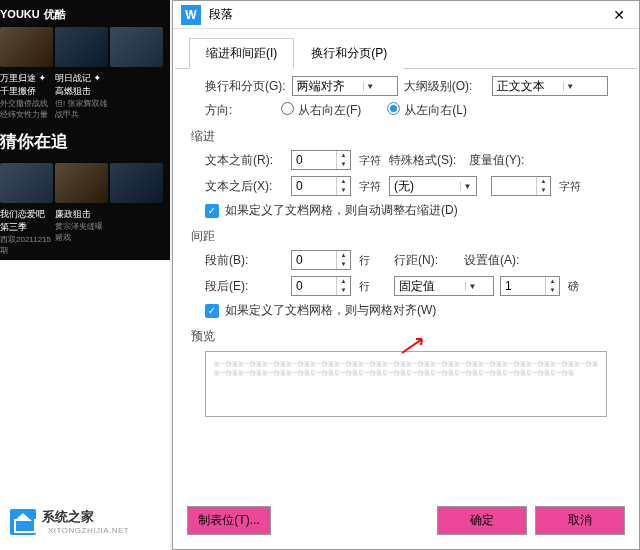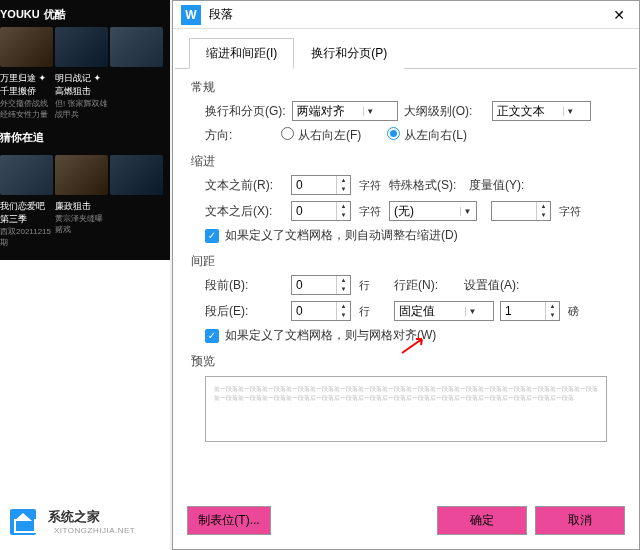--- a/index.html
+++ b/index.html
@@ -8,23 +8,23 @@
 .bg-panel { position: absolute; left: 0; top: 0; width: 170px; height: 550px; background: #0a0a0a; }
 .bg-panel .youku { color: #1ec8ff; font-size: 14px; font-weight: bold; padding: 5px 0 0 0; }
 .bg-panel .youku span { color: #fff; font-size: 11px; }
 .bg-panel .thumbs { display: flex; gap: 2px; padding: 5px 0; }
 .bg-panel .thumb { width: 53px; height: 40px; background: linear-gradient(135deg,#3a4a5a,#1a2a3a); border-radius: 2px; position: relative; }
 .bg-panel .thumb.t1 { background: linear-gradient(135deg,#5a4a3a,#2a1a0a); }
 .bg-panel .thumb.t2 { background: linear-gradient(135deg,#2a3a4a,#0a1a2a); }
 .bg-panel .titles { display: flex; gap: 2px; }
 .bg-panel .tit { width: 53px; font-size: 9px; color: #fff; overflow: hidden; }
 .bg-panel .sub { font-size: 8px; color: #888; }
-.bg-panel .section { color: #fff; font-size: 11px; font-weight: bold; padding: 10px 0 5px 0; }
+.bg-panel .section { color: #fff; font-size: 17px; font-weight: bold; padding: 10px 0 5px 0; }
 .bg-white { position: absolute; left: 0; top: 260px; width: 170px; height: 290px; background: #fff; }
-.brand { position: absolute; left: 10px; bottom: 15px; display: flex; align-items: center; gap: 12px; }
+.brand { position: absolute; left: 10px; bottom: 15px; display: flex; align-items: center; gap: 6px; }
 .brand-icon { width: 26px; height: 26px; background: #2196f3; border-radius: 2px; position: relative; }
 .brand-icon::before { content: ""; position: absolute; left: 4px; top: 10px; width: 18px; height: 12px; border: 2px solid #fff; border-top: none; }
 .brand-icon::after { content: ""; position: absolute; left: 4px; top: 4px; width: 0; height: 0; border-left: 9px solid transparent; border-right: 9px solid transparent; border-bottom: 8px solid #fff; }
 .brand-text { font-size: 13px; font-weight: bold; color: #333; }
 .brand-sub { font-size: 8px; color: #999; letter-spacing: 0.5px; margin-left: 6px; }
 
 .dialog { position: absolute; left: 172px; top: 0; width: 468px; height: 550px; background: #fff; border: 1px solid #999; display: flex; flex-direction: column; }
 .titlebar { height: 28px; background: #fff; display: flex; align-items: center; border-bottom: 1px solid #e0e0e0; }
 .titlebar .icon { width: 20px; height: 20px; background: #2196f3; color: #fff; font-size: 12px; font-weight: bold; display: flex; align-items: center; justify-content: center; margin: 0 8px; }
 .titlebar .title { font-size: 12px; flex: 1; }
@@ -102,29 +102,28 @@
     <div class="title">段落</div>
     <div class="close">✕</div>
   </div>
 
   <div class="tabs">
     <div class="tab active">缩进和间距(I)</div>
     <div class="tab">换行和分页(P)</div>
   </div>
 
   <div class="content">
-    <div class="group-label">常规</div>
     <div class="row">
       <span class="lbl">换行和分页(G):</span>
       <span class="combo" style="width:106px">
           <input readonly="" value="两端对齐" style="">
           <span class="arr">▼</span>
         </span>
       <span class="lbl" style="min-width:82px">大纲级别(O):</span>
-      <span class="combo" style="width:99px">
+      <span class="combo" style="width:116px">
           <input readonly="" value="正文文本" style="">
           <span class="arr">▼</span>
         </span>
     </div>
     <div class="row">
       <span class="lbl">方向:</span>
       <span class="radio-wrap">
           <span class="radio"></span>
           <span>从右向左(F)</span>
         </span>

